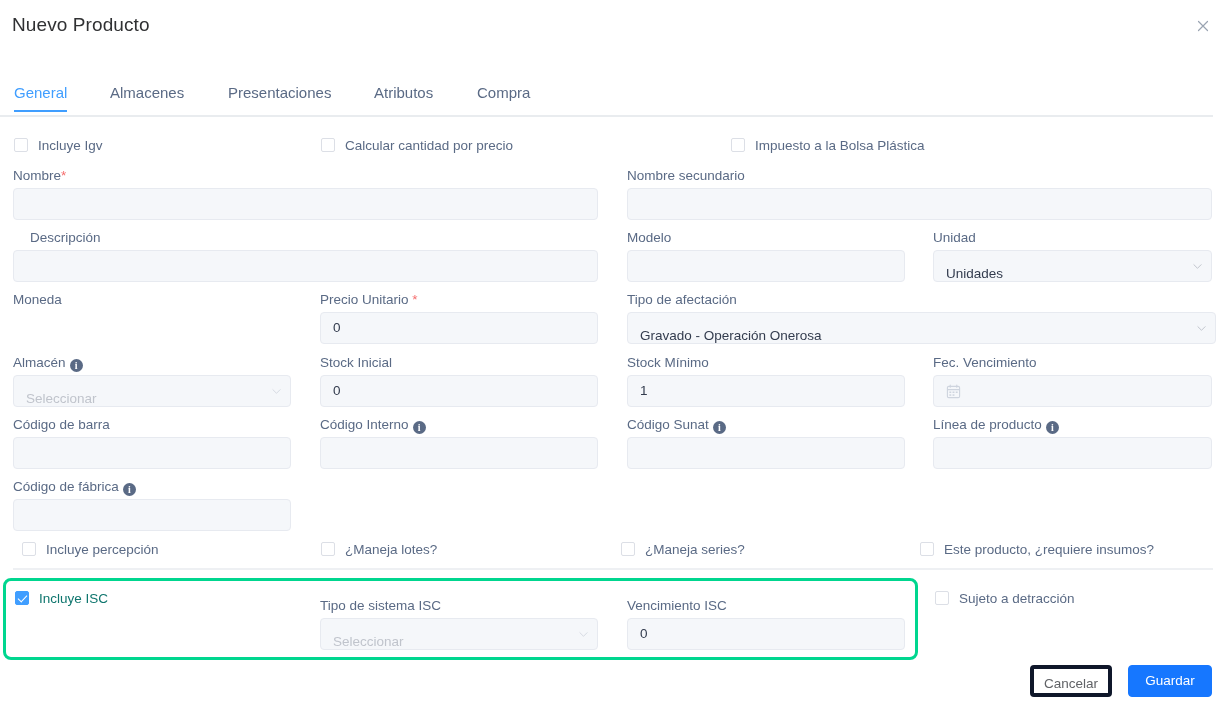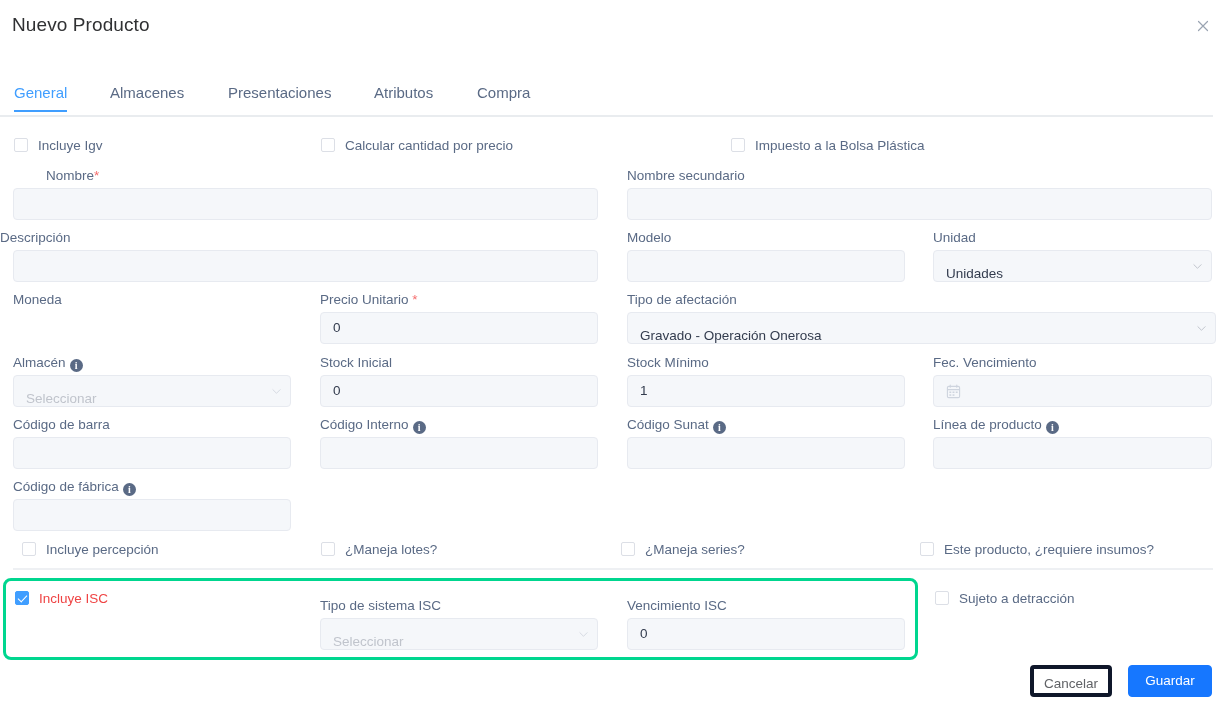--- a/index.html
+++ b/index.html
@@ -154,21 +154,21 @@
   }
   .cb-row.checked .cb-box:after {
     content: "";
     position: absolute;
     left: 4px; top: 1px;
     width: 4px; height: 8px;
     border: solid #fff;
     border-width: 0 1.6px 1.6px 0;
     transform: rotate(43deg);
   }
-  .cb-row.checked .cb-label { color: #ef4444; }
+  .cb-row.checked .cb-label { color: #0f766e; }
 
   
   .divider {
     position: absolute;
     left: 13px; top: 568px;
     width: 1200px; height: 2px;
     background: #eef0f3;
   }
 
   
@@ -228,29 +228,29 @@
   <div class="cb-row" style="left:14px;top:138px;">
     <span class="cb-box"></span><span class="cb-label">Incluye Igv</span>
   </div>
   <div class="cb-row" style="left:321px;top:138px;">
     <span class="cb-box"></span><span class="cb-label">Calcular cantidad por precio</span>
   </div>
   <div class="cb-row" style="left:731px;top:138px;">
     <span class="cb-box"></span><span class="cb-label">Impuesto a la Bolsa Plástica</span>
   </div>
 
-  <div class="fld-label" style="left:13px;top:168px;margin-left:33px;">
+  <div class="fld-label" style="left:13px;top:168px;">
     <span>Nombre</span><span class="req">*</span>
   </div>
   <div class="inp" style="left:13px;top:188px;width:585px;"></div>
 
   <div class="fld-label" style="left:627px;top:168px;">Nombre secundario</div>
   <div class="inp" style="left:627px;top:188px;width:585px;"></div>
 
-  <div class="fld-label" style="left:0;top:230px;">Descripción</div>
+  <div class="fld-label" style="left:30px;top:230px;">Descripción</div>
   <div class="inp" style="left:13px;top:250px;width:585px;"></div>
 
   <div class="fld-label" style="left:627px;top:230px;">Modelo</div>
   <div class="inp" style="left:627px;top:250px;width:278px;"></div>
 
   <div class="fld-label" style="left:933px;top:230px;">Unidad</div>
   <div class="sel" style="left:933px;top:250px;width:279px;">
     <span>Unidades</span>
     <span class="caret">
       <svg width="9" height="9" viewBox="0 0 10 10">

